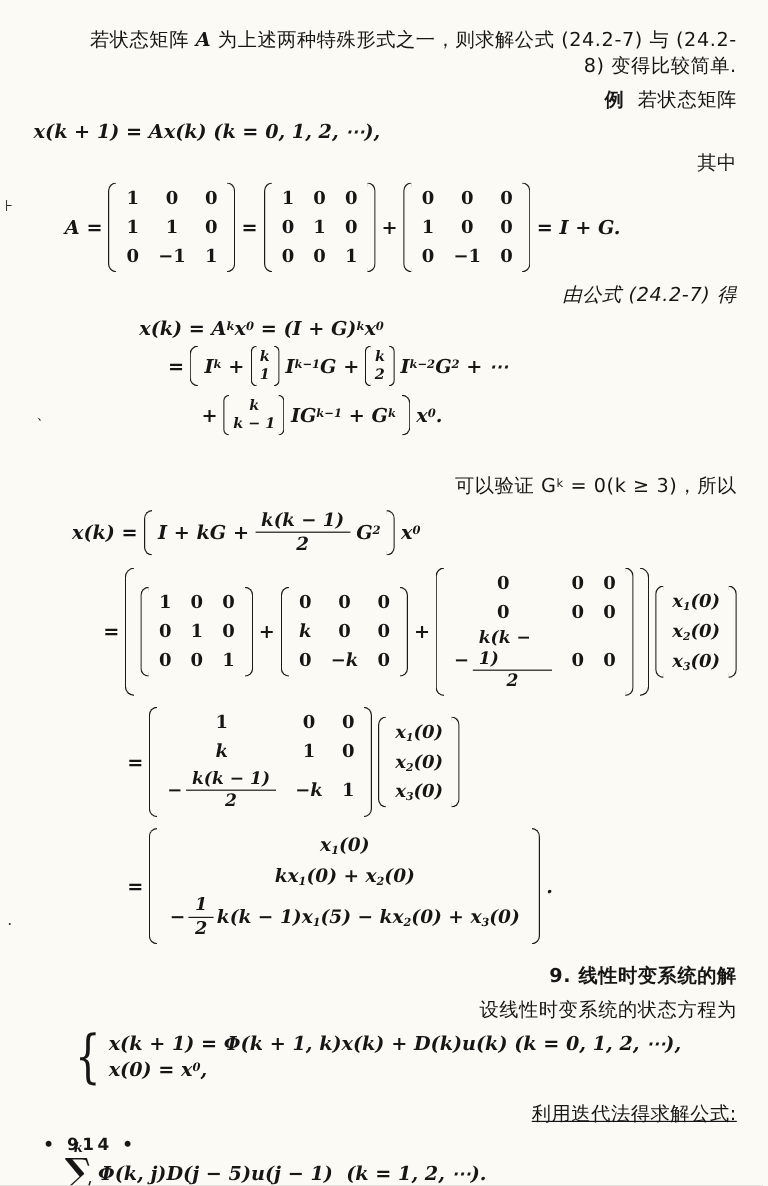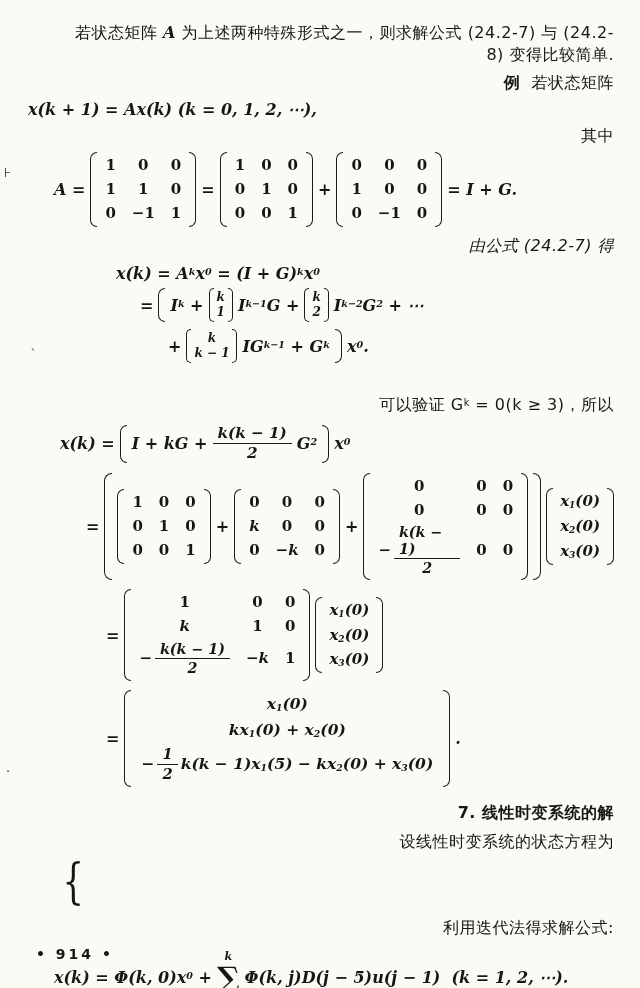--- a/index.html
+++ b/index.html
@@ -309,31 +309,34 @@
             <span class="fden">2</span>
           </span>
           <span class="run"><span>k(k − 1)x</span><sub>1</sub><span>(5) − kx</span><sub>2</sub><span>(0) + x</span><sub>3</sub><span>(0)</span></span>
         </span>
       </span>
       <span class="rp"></span>
     </span>
     <span>.</span>
   </div>
 
-  <p class="cn b" style="margin:15px 0 0 28px;">7. 线性时变系统的解</p>
+  <p class="cn b" style="margin:15px 0 0 28px;">9. 线性时变系统的解</p>
   <p class="cn" style="margin:8px 0 0 2px;">设线性时变系统的状态方程为</p>
 
   <div class="math eqflex eqline" style="margin-left:30px; margin-top:4px; gap:2px;">
     <span class="brace">{</span>
-  </div>
-
-  <p class="cn" style="margin:12px 0 0 0;">利用迭代法得求解公式:</p>
+    <span>
+      <div>x(k + 1) = Φ(k + 1, k)x(k) + D(k)u(k)  (k = 0, 1, 2, ⋯),</div>
+      <div style="margin-top:3px;"><span>x(0) = x</span><sup>0</sup><span>,</span></div>
+    </span>
+  </div>
+
+  <p class="cn" style="margin:12px 0 0 0;text-decoration:underline;">利用迭代法得求解公式:</p>
 
   <div class="math eqflex eqline" style="margin-left:26px; margin-top:12px;">
-    <span class="run"><span>x(k) = Φ(k, 0)x</span><sup>0</sup><span> +</span></span>
     <span class="sum">
       <span class="slim">k</span>
       <span class="ssym">∑</span>
       <span class="slim">j=1</span>
     </span>
     <span class="run">Φ(k, j)D(j − 5)u(j − 1)  (k = 1, 2, ⋯).</span>
   </div>
 
   <div class="footer">• 914 •</div>
 

